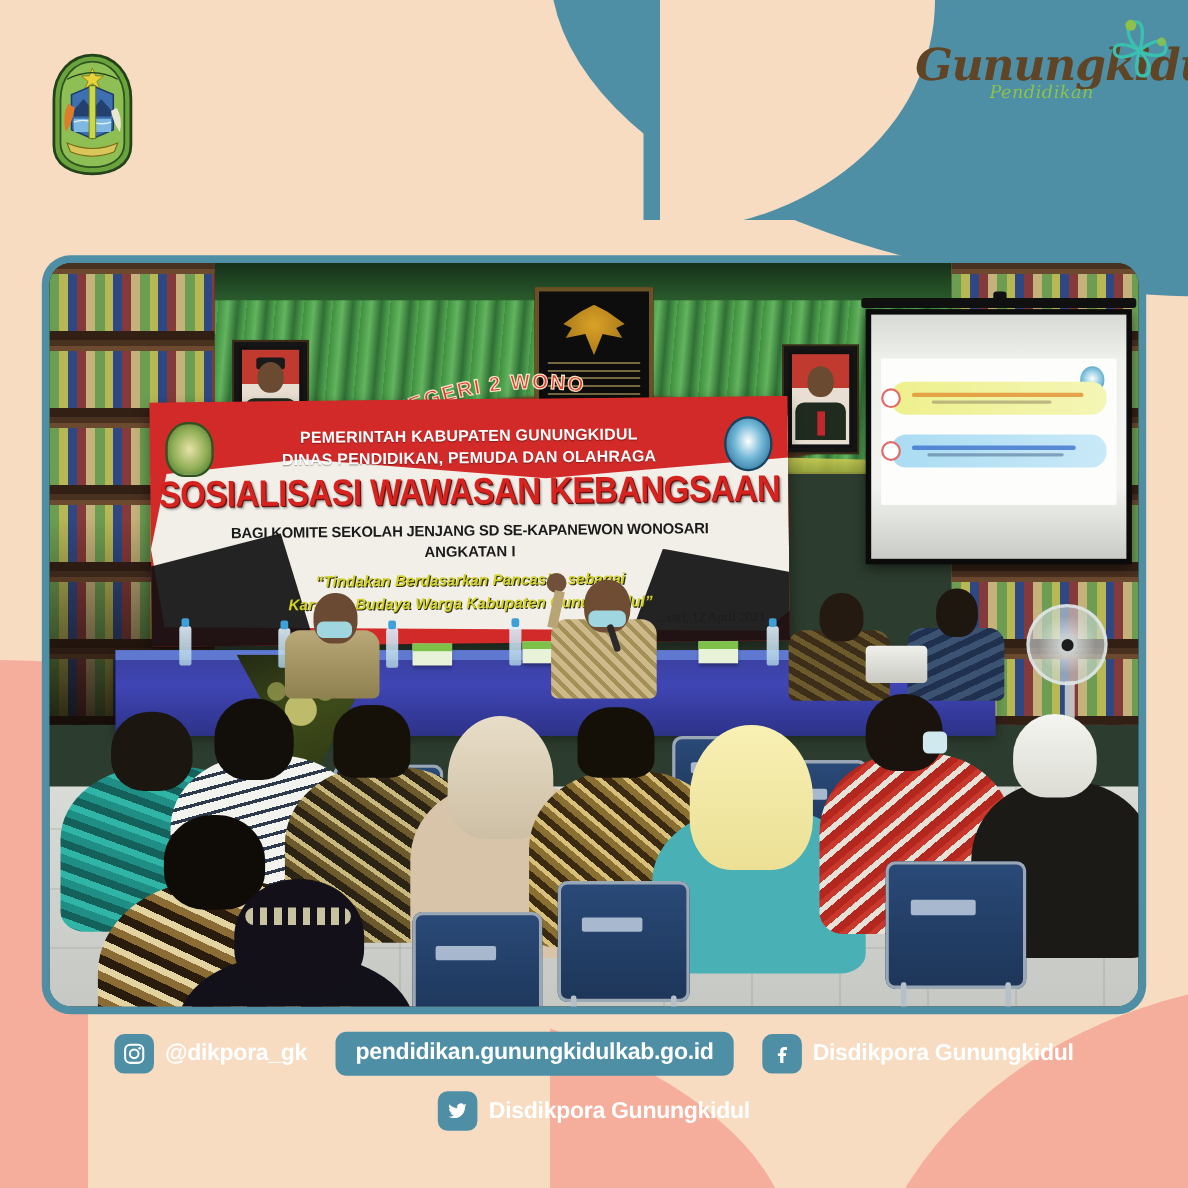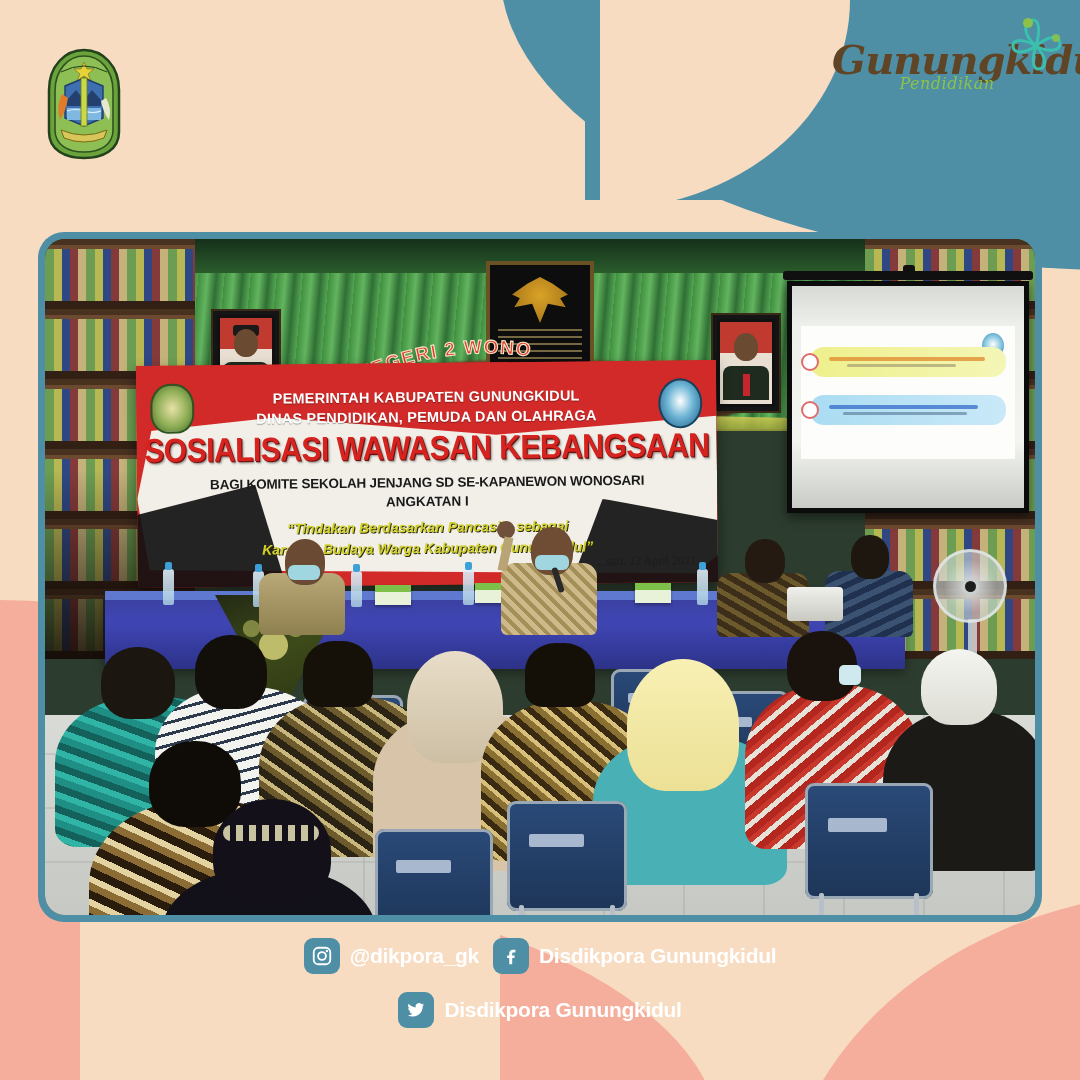--- a/index.html
+++ b/index.html
@@ -629,20 +629,21 @@
         <span class="sq-icon">
           <svg width="22" height="22" viewBox="0 0 24 24" fill="none" stroke="#fff" stroke-width="2">
             <rect x="3" y="3" width="18" height="18" rx="5"></rect>
             <circle cx="12" cy="12" r="4.3"></circle>
             <circle cx="17.4" cy="6.6" r="1.3" fill="#fff" stroke="none"></circle>
           </svg>
         </span>
         <span class="f-label">@dikpora_gk</span>
       </div>
 
+      <span class="f-url">pendidikan.gunungkidulkab.go.id</span>
 
       <div class="f-item">
         <span class="sq-icon">
           <svg width="22" height="22" viewBox="0 0 24 24">
             <path d="M14.6 8.2h2.2V5.3h-2.6c-2.6 0-4.1 1.5-4.1 4v2.1H7.8v2.9h2.3V21h3.2v-6.7h2.4l.4-2.9h-2.8V9.7c0-1 .4-1.5 1.3-1.5Z" fill="#fff"></path>
           </svg>
         </span>
         <span class="f-label">Disdikpora Gunungkidul</span>
       </div>
     </div>

